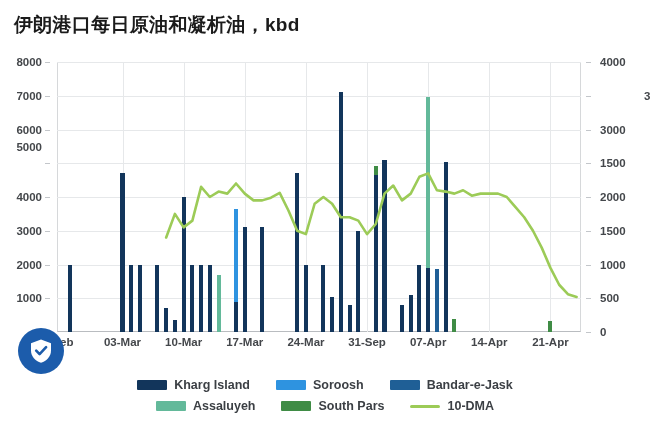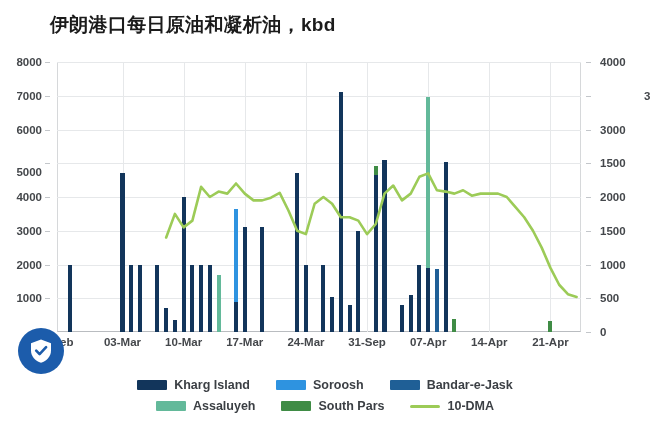--- a/index.html
+++ b/index.html
@@ -9,21 +9,21 @@
     background:#ffffff;
     font-family:"Liberation Sans","DejaVu Sans",sans-serif;
     overflow:hidden;
     position:relative;
   }
   #chart-card { position:absolute; inset:0; background:#fff; }
 
   #chart-title {
     position:absolute; left:14px; top:12px;
     font-size:19px; font-weight:700; color:#1b1b1b;
-    letter-spacing:.3px; white-space:nowrap;margin-left:36px;
+    letter-spacing:.3px; white-space:nowrap;
   }
 
   
   #plot-area {
     position:absolute;
     left:57px; top:62px;
     width:524px; height:270px;
   }
   #plot-frame {
     position:absolute; inset:0;
@@ -87,21 +87,21 @@
 
   <div id="y-left-axis">
       <div class="ytick" style="top: 236.25px; right: 8px;">1000</div>
       <div class="ytick-mark" style="top: 236.25px; right: 0px;"></div>
       <div class="ytick" style="top: 202.5px; right: 8px;">2000</div>
       <div class="ytick-mark" style="top: 202.5px; right: 0px;"></div>
       <div class="ytick" style="top: 168.75px; right: 8px;">3000</div>
       <div class="ytick-mark" style="top: 168.75px; right: 0px;"></div>
       <div class="ytick" style="top: 135px; right: 8px;">4000</div>
       <div class="ytick-mark" style="top: 135px; right: 0px;"></div>
-      <div class="ytick" style="top: 110px; right: 8px;">5000</div>
+      <div class="ytick" style="top: 85px; right: 8px;">5000</div>
       <div class="ytick-mark" style="top: 101.25px; right: 0px;"></div>
       <div class="ytick" style="top: 67.5px; right: 8px;">6000</div>
       <div class="ytick-mark" style="top: 67.5px; right: 0px;"></div>
       <div class="ytick" style="top: 33.75px; right: 8px;">7000</div>
       <div class="ytick-mark" style="top: 33.75px; right: 0px;"></div>
       <div class="ytick" style="top: 0px; right: 8px;">8000</div>
       <div class="ytick-mark" style="top: 0px; right: 0px;"></div>
     </div>
   <div id="y-right-axis">
       <div class="ytick" style="top: 270px; left: 14px;">0</div>

